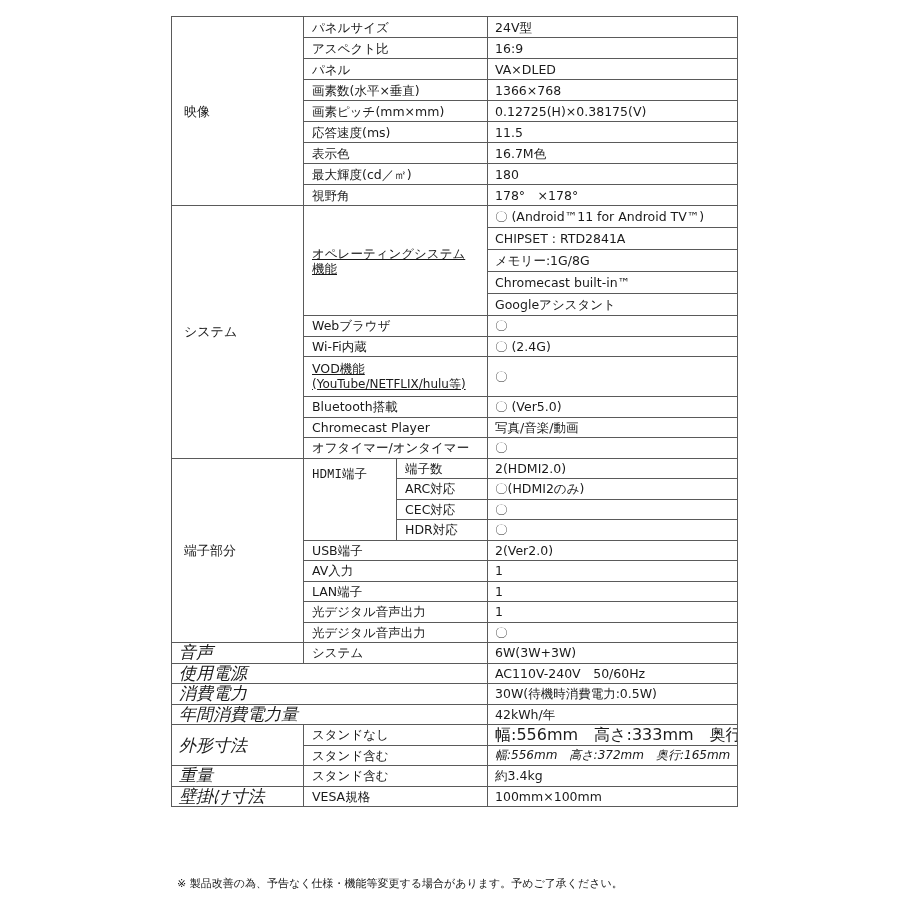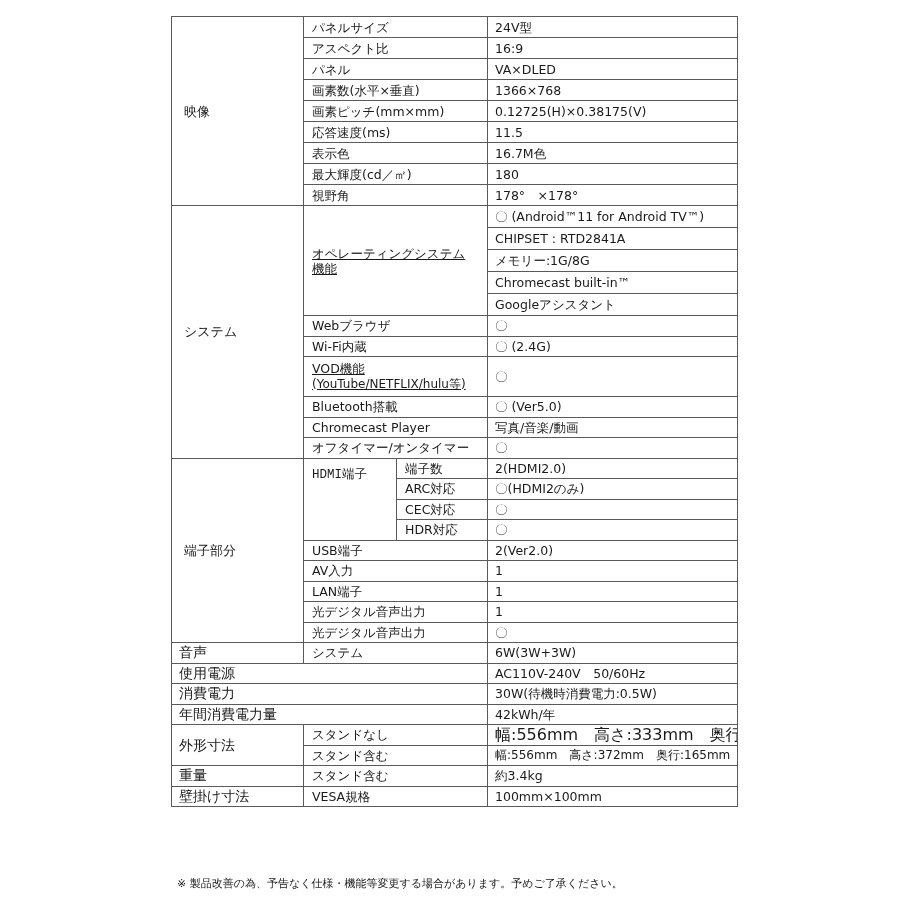--- a/index.html
+++ b/index.html
@@ -3,21 +3,21 @@
 <meta charset="utf-8">
 <style>
   html, body { margin: 0; padding: 0; background: #ffffff; }
   body { width: 900px; height: 900px; position: relative; overflow: hidden;
          font-family: "DejaVu Sans", "Liberation Sans", sans-serif; color: #1a1a1a; }
   table.spec { position: absolute; left: 171px; top: 16px; width: 566px;
                border-collapse: collapse; table-layout: fixed; }
   table.spec td { border: 1px solid #5a5a5a; padding: 0 0 0 8px; font-size: 12.5px;
                   line-height: 15px; vertical-align: middle; white-space: nowrap; overflow: hidden; }
   table.spec td.cat { font-size: 13px; padding-left: 12px; }
-  table.spec td.cat-wide { font-size: 14px; padding-left: 7px; }
+  table.spec td.cat-wide { font-size: 17px; padding-left: 7px; font-style: italic; }
   table.spec td.sub-top { vertical-align: top; padding-top: 9px; font-family: Liberation Mono, monospace; }
   table.spec td.val { padding-left: 7px; }
   .r22 { height: 21px; }
   .r23 { height: 22px; }
   .r40 { height: 40px; }
   .r21 { height: 20.5px; }
   .two-line { line-height: 19px; white-space: normal; text-decoration: underline; }
   .note { position: absolute; left: 177px; top: 876px; font-size: 11px; color: #1a1a1a; white-space: nowrap; }
 </style>
 </head>
@@ -178,21 +178,21 @@
       <td class="val">42kWh/年</td>
     </tr>
 
     <tr class="r21">
       <td rowspan="2" class="cat-wide">外形寸法</td>
       <td colspan="2">スタンドなし</td>
       <td class="val" style="font-size:16px;">幅:556mm　高さ:333mm　奥行:75mm</td>
     </tr>
     <tr class="r21">
       <td colspan="2">スタンド含む</td>
-      <td class="val" style="font-size:12px;">幅:556mm　高さ:372mm　奥行:165mm</td>
+      <td class="val" style="font-size:12px;font-style:italic;">幅:556mm　高さ:372mm　奥行:165mm</td>
     </tr>
 
     <tr class="r21">
       <td class="cat-wide">重量</td>
       <td colspan="2">スタンド含む</td>
       <td class="val">約3.4kg</td>
     </tr>
 
     <tr class="r21">
       <td class="cat-wide">壁掛け寸法</td>

